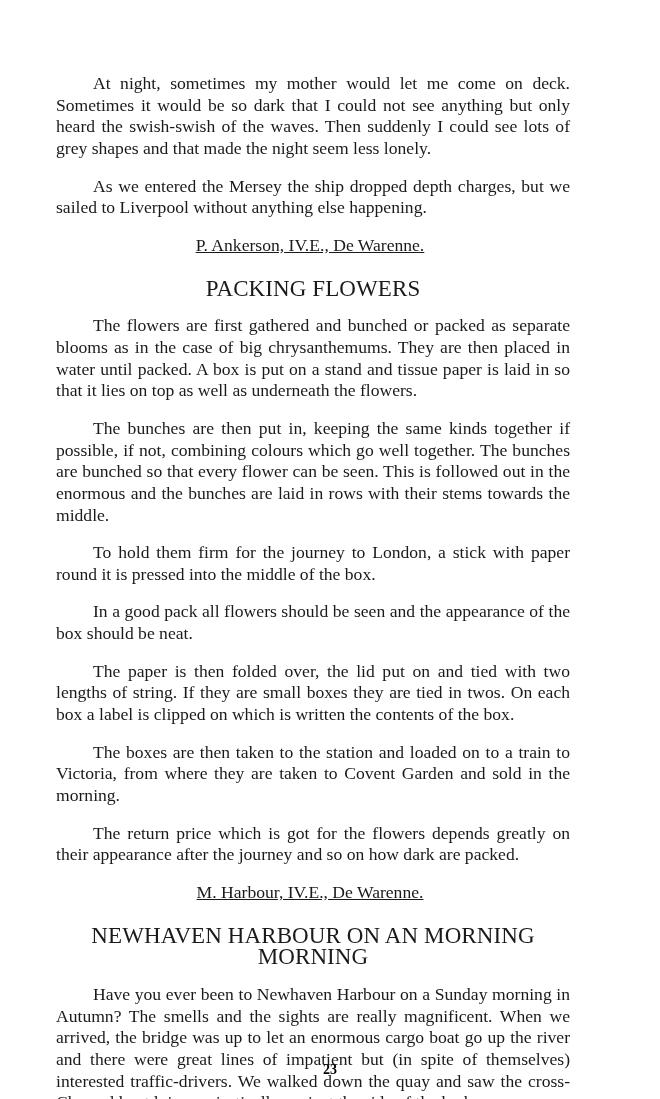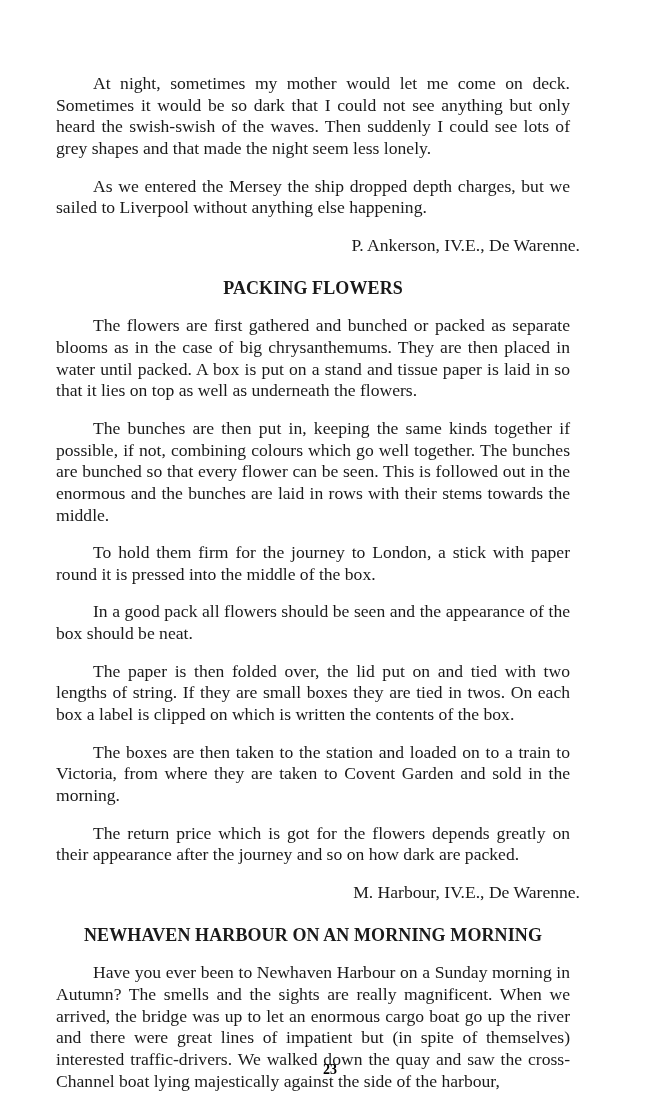--- a/index.html
+++ b/index.html
@@ -3,24 +3,24 @@
 <meta charset="utf-8">
 <style>
   html, body { margin: 0; padding: 0; background: #ffffff; }
   body { width: 660px; height: 1099px; position: relative; overflow: hidden; }
   .page {
     position: absolute; left: 40px; top: 57px; width: 546px;
     font-family: "Liberation Serif", "DejaVu Serif", serif;
     font-size: 17.6px; line-height: 21.65px; color: #1a1a1a;
   }
   .para { margin: 16px; text-align: justify; text-indent: 37px; }
-  .sig { margin: 0; text-align: right; padding-right: 6px; }
+  .sig { margin: 0; text-align: center; padding-right: 6px; text-decoration: underline; }
   .heading {
-    margin: 0; text-align: center; font-weight: bold;
-    font-size: 18px; letter-spacing: 0.1px;
+    margin: 0; text-align: center; font-weight: normal;
+    font-size: 23px; letter-spacing: 0.1px;
   }
   .gap-sig-head { height: 21px; }
   .folio {
     position: absolute; left: 0; width: 660px; top: 1062px;
     text-align: center; font-family: "Liberation Serif", serif;
     font-weight: bold; font-size: 14px; color: #000000;
   }
 </style>
 </head>
 <body>

